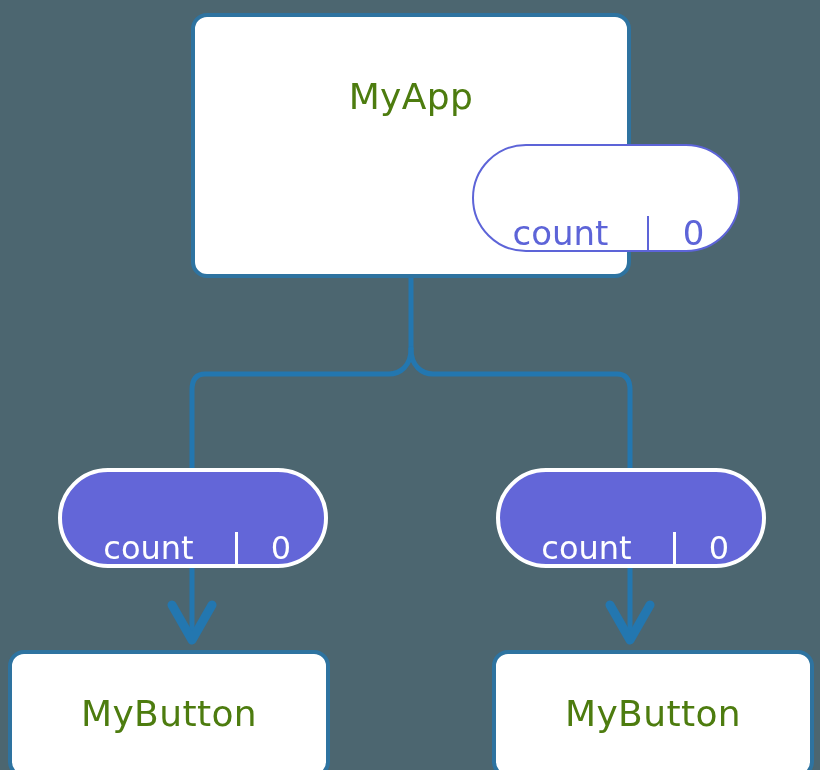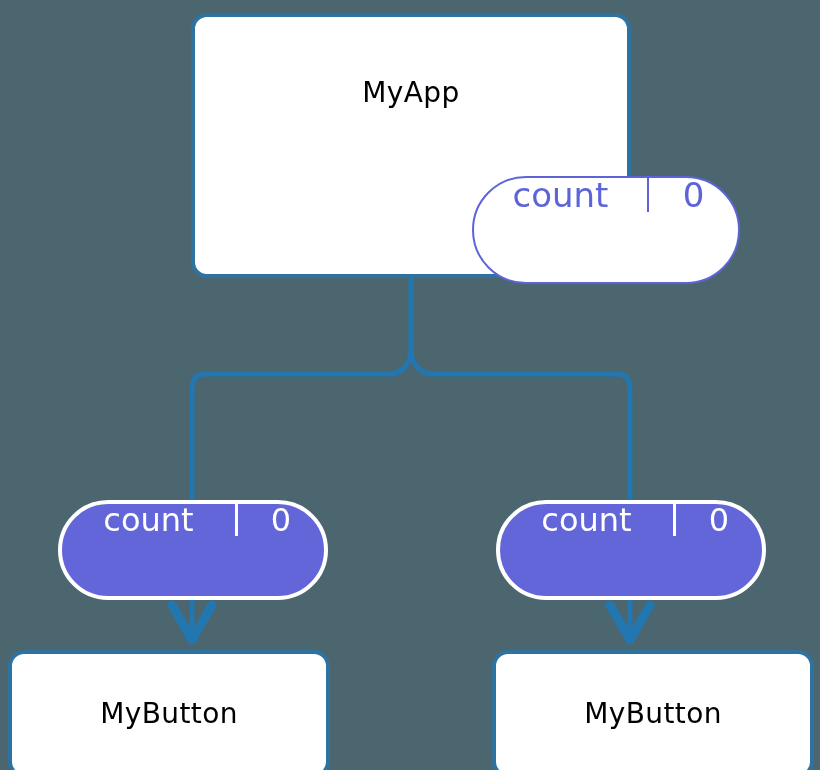--- a/index.html
+++ b/index.html
@@ -31,22 +31,22 @@
   
   .component-box {
     position: absolute;
     box-sizing: border-box;
     background: #ffffff;
     border: 4px solid #2e73a0;
     border-radius: 16px;
     z-index: 2;
   }
   .component-title {
-    color: #000000;
-    font-size: 28px;
+    color: #4d7c0f;
+    font-size: 36px;
     letter-spacing: 0.4px;
     line-height: 1;
     white-space: nowrap;
   }
 
   #app-box {
     left: 191px;
     top: 13px;
     width: 440px;
     height: 265px;
@@ -68,25 +68,24 @@
     justify-content: center;
   }
   #button-box-left  { left: 8px;  }
   #button-box-right { left: 492px; }
 
   
   .state-pill {
     position: absolute;
     box-sizing: border-box;
     display: flex;
-    align-items: flex-start;
+    align-items: flex-end;
     border-radius: 999px;
     overflow: hidden;
     z-index: 3;
-    margin-top: 32px;
   }
   .pill-key, .pill-val {
     display: flex;
     align-items: center;
     justify-content: center;
     line-height: 1;
     white-space: nowrap;
   }
   .pill-key { flex: 0 0 auto; }
   .pill-val { flex: 1 1 auto; }

